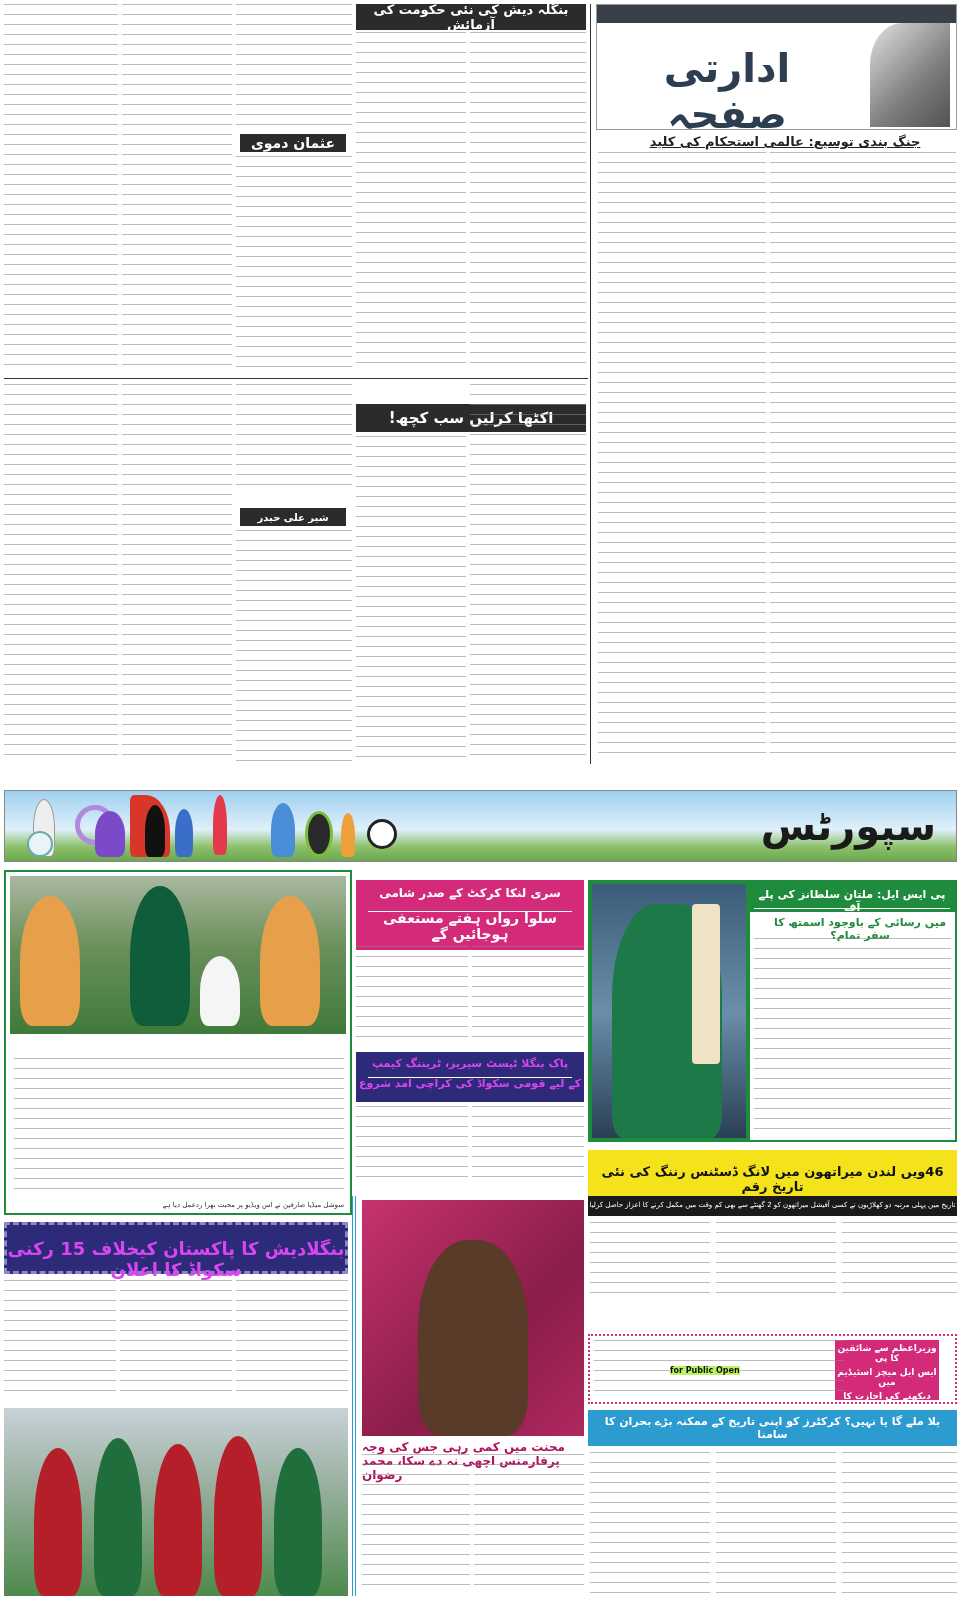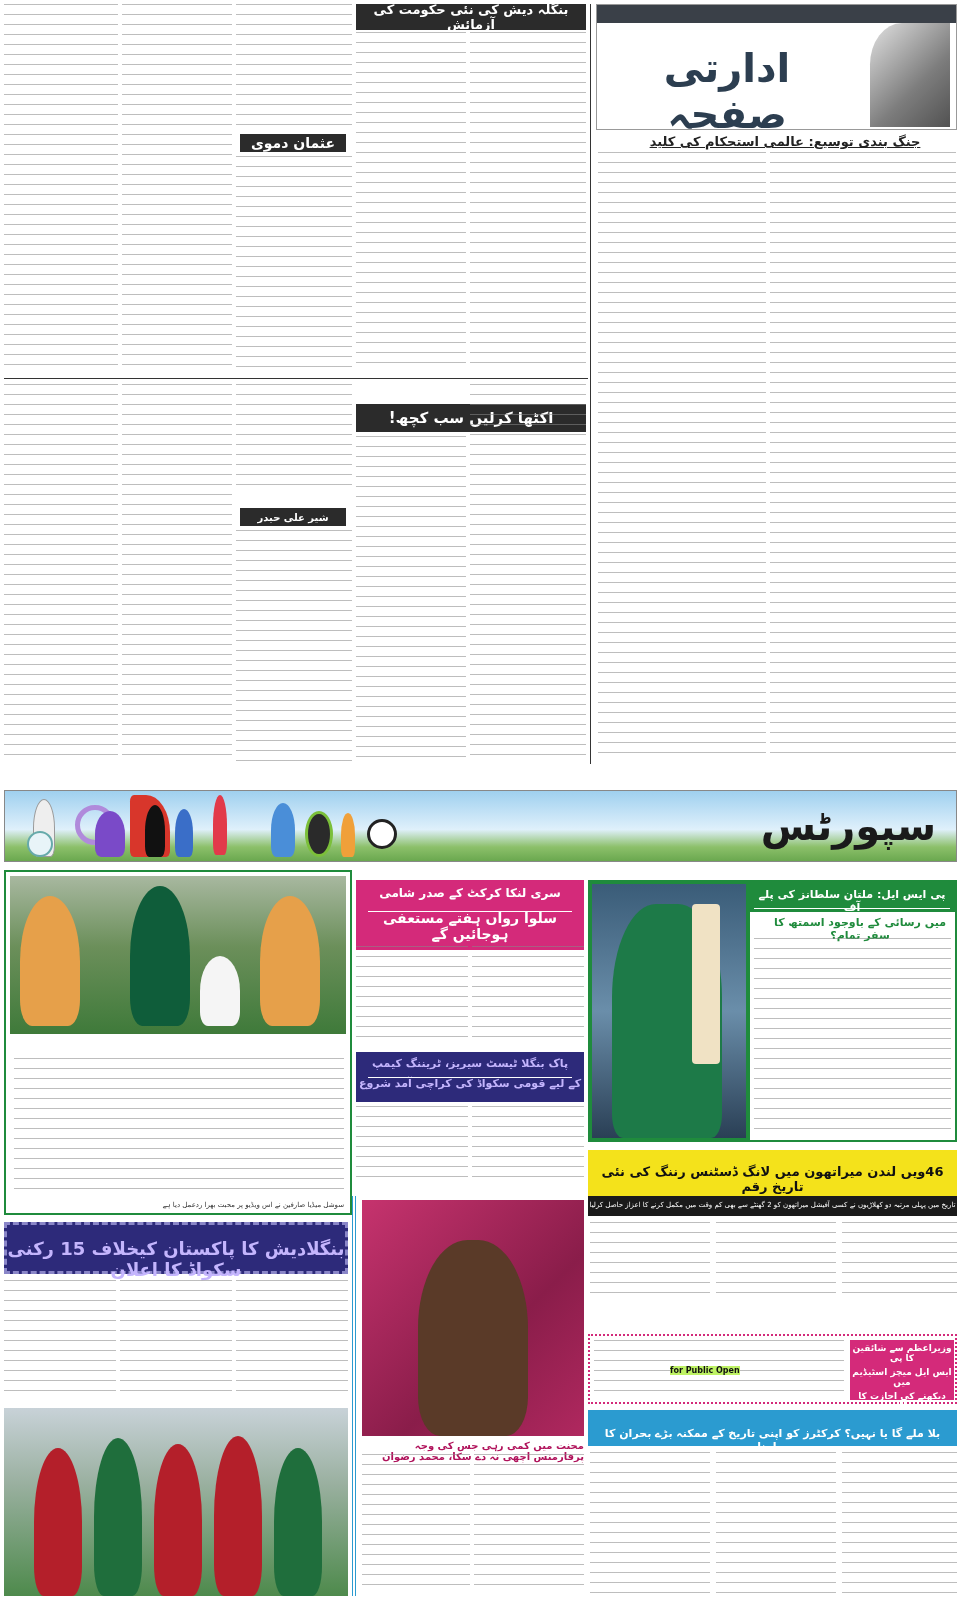--- a/index.html
+++ b/index.html
@@ -9,25 +9,25 @@
   .lines { width: 100%; height: 100%; background: repeating-linear-gradient(to bottom, #888 0, #888 1px, transparent 1px, transparent 10px); opacity: .55; }
   .dark-head { background: #2b2b2b; color: #fff; direction: rtl; text-align: center; font-weight: bold; display: flex; align-items: center; justify-content: center; }
   .vline { background: #333; width: 1px; }
   .hline { background: #333; height: 1px; }
   .banner-edit { border: 1px solid #999; background: linear-gradient(#3a4048 0, #3a4048 18px, #fff 18px); }
   .sports-banner { background: linear-gradient(#9fd0ef 0%, #dff0fb 55%, #8cc06a 80%, #6aa84f 100%); border: 1px solid #888; overflow: hidden; }
   .fig { position: absolute; border-radius: 50% 50% 20% 20%; }
   .photo { overflow: hidden; }
   .pink { background: #d42a7a; color: #fff; }
   .green { background: #1f8b3c; color: #fff; }
-  .navy { background: #2d2a7a; color: #c4b5fd; }
+  .navy { background: #2d2a7a; color: #d946ef; }
   .yellow { background: #f4e21b; color: #111; }
   .teal { background: #2b9bd0; color: #fff; }
   .head-text { direction: rtl; text-align: center; font-weight: bold; }
-  .caption { direction: rtl; font-size: 10px; color: #b0125b; text-align: right; font-weight: bold; }
+  .caption { direction: rtl; font-size: 12px; color: #b0125b; text-align: left; font-weight: bold; }
 </style>
 </head>
 <body>
 
 <div class="abs banner-edit" style="left:596px;top:4px;width:361px;height:126px;">
   <div class="abs" style="right:6px;top:18px;width:80px;height:104px;background:linear-gradient(135deg,#ddd 0%,#666 60%,#333 100%);border-radius:40% 0 0 0;opacity:.85;"></div>
   <div class="abs head-text" style="left:20px;top:40px;width:220px;font-size:40px;color:#2c3e50;">ادارتی صفحہ</div>
 </div>
 <div class="abs head-text" style="left:640px;top:134px;width:290px;font-size:13px;color:#222;text-decoration:underline;">جنگ بندی توسیع: عالمی استحکام کی کلید</div>
 
@@ -161,33 +161,33 @@
     <div class="lines"></div>
   </div>
 <div class="abs text-col" style="left:716px;top:1222px;width:120px;height:78px;">
     <div class="lines"></div>
   </div>
 <div class="abs text-col" style="left:590px;top:1222px;width:120px;height:78px;">
     <div class="lines"></div>
   </div>
 
 <div class="abs" style="left:588px;top:1334px;width:369px;height:70px;border:2px dotted #d42a7a;">
-  <div class="abs pink" style="right:1px;top:4px;width:104px;height:60px;">
+  <div class="abs pink" style="right:16px;top:4px;width:104px;height:60px;">
     <div class="head-text" style="font-size:9px;padding-top:3px;">وزیراعظم سے شائقین کا پی</div>
     <div class="head-text" style="font-size:9px;padding-top:4px;">ایس ایل میچز اسٹیڈیم میں</div>
     <div class="head-text" style="font-size:9px;padding-top:4px;">دیکھنے کی اجازت کا مطالبہ</div>
   </div>
   <div class="abs text-col" style="left:4px;top:4px;width:250px;height:60px;">
       <div class="lines"></div>
     </div>
   <div class="abs" style="left:80px;top:30px;font-size:8px;font-weight:bold;color:#111;background:#bef264;">for Public Open</div>
 </div>
 
 <div class="abs teal" style="left:588px;top:1410px;width:369px;height:36px;">
-  <div class="head-text" style="font-size:11px;padding-top:17px;">بلا ملے گا یا نہیں؟ کرکٹرز کو اپنی تاریخ کے ممکنہ بڑے بحران کا سامنا</div>
+  <div class="head-text" style="font-size:11px;padding-top:5px;">بلا ملے گا یا نہیں؟ کرکٹرز کو اپنی تاریخ کے ممکنہ بڑے بحران کا سامنا</div>
 </div>
 <div class="abs text-col" style="left:842px;top:1452px;width:115px;height:144px;">
     <div class="lines"></div>
   </div>
 <div class="abs text-col" style="left:716px;top:1452px;width:120px;height:144px;">
     <div class="lines"></div>
   </div>
 <div class="abs text-col" style="left:590px;top:1452px;width:120px;height:144px;">
     <div class="lines"></div>
   </div>

